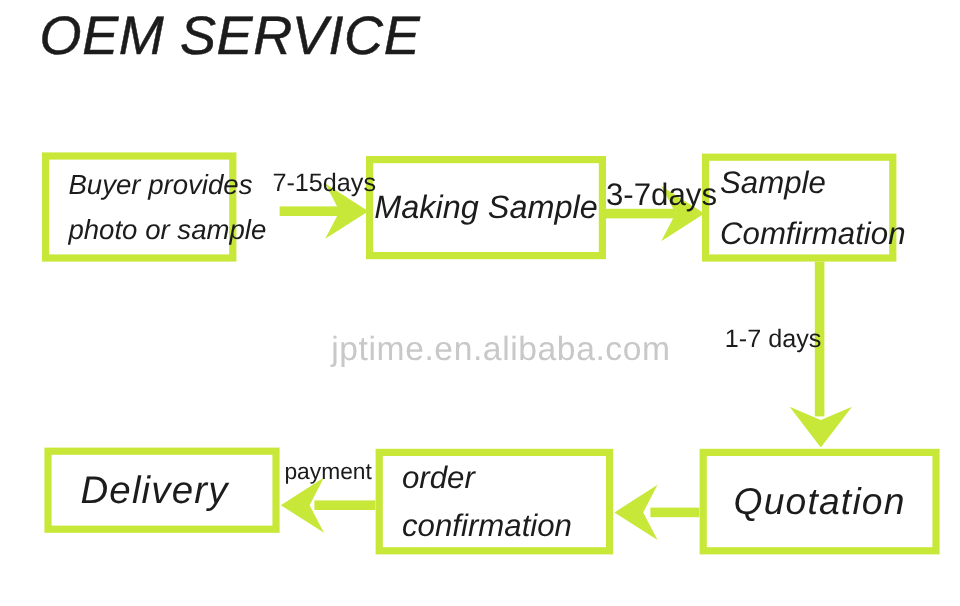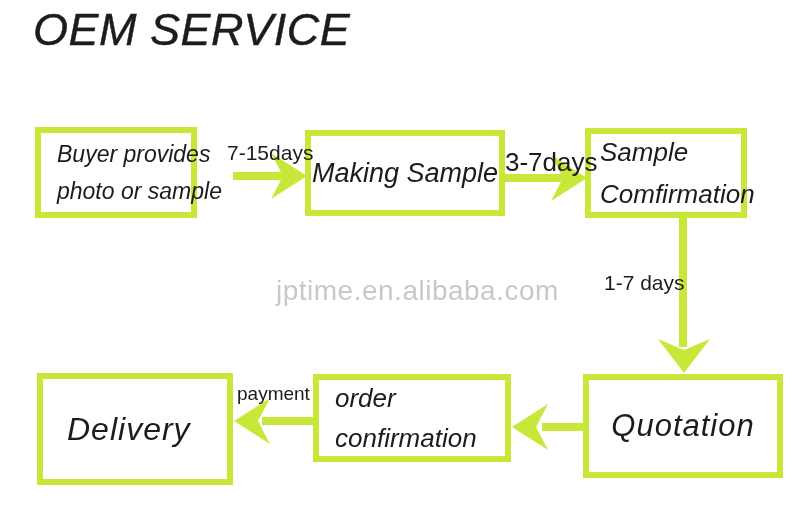--- a/index.html
+++ b/index.html
@@ -56,23 +56,23 @@
     color: var(--text, #1c1c1c);
     font-style: italic;
     display: flex;
     flex-direction: column;
     justify-content: center;
   }
   .node span { display: block; white-space: nowrap; }
   .node-buyer      { left: 35px;  top: 127px; width: 162px; height: 91px; padding-left: 16px; font-size: 23px; line-height: 37px; }
   .node-making     { left: 305px; top: 130px; width: 200px; height: 86px; align-items: center; font-size: 27px; }
   .node-sample     { left: 585px; top: 128px; width: 162px; height: 90px; padding-left: 9px;  font-size: 26px; line-height: 42px; }
-  .node-quotation  { left: 583px; top: 374px; width: 200px; height: 104px; align-items: center; font-size: 31px; letter-spacing: 1px; }
+  .node-quotation  { left: 583px; top: 374px; width: 200px; height: 88px; align-items: center; font-size: 31px; letter-spacing: 1px; }
   .node-order      { left: 313px; top: 374px; width: 198px; height: 88px; padding-left: 16px; font-size: 26px; line-height: 40px; }
-  .node-delivery   { left: 37px;  top: 373px; width: 196px; height: 112px; padding-left: 24px; font-size: 32px; letter-spacing: 1px; }
+  .node-delivery   { left: 37px;  top: 373px; width: 196px; height: 71px; padding-left: 24px; font-size: 32px; letter-spacing: 1px; }
   .edge-label {
     position: absolute;
     color: var(--text, #1c1c1c);
     white-space: nowrap;
   }
   .edge-label-0 { left: 227px; top: 141px; font-size: 21px; }
   .edge-label-1 { left: 505px; top: 147px; font-size: 26px; text-align: center; }
   .edge-label-2 { left: 604px; top: 271px; font-size: 21px; }
   .edge-label-4 { left: 237px; top: 383px; font-size: 19px; }
 </style>

